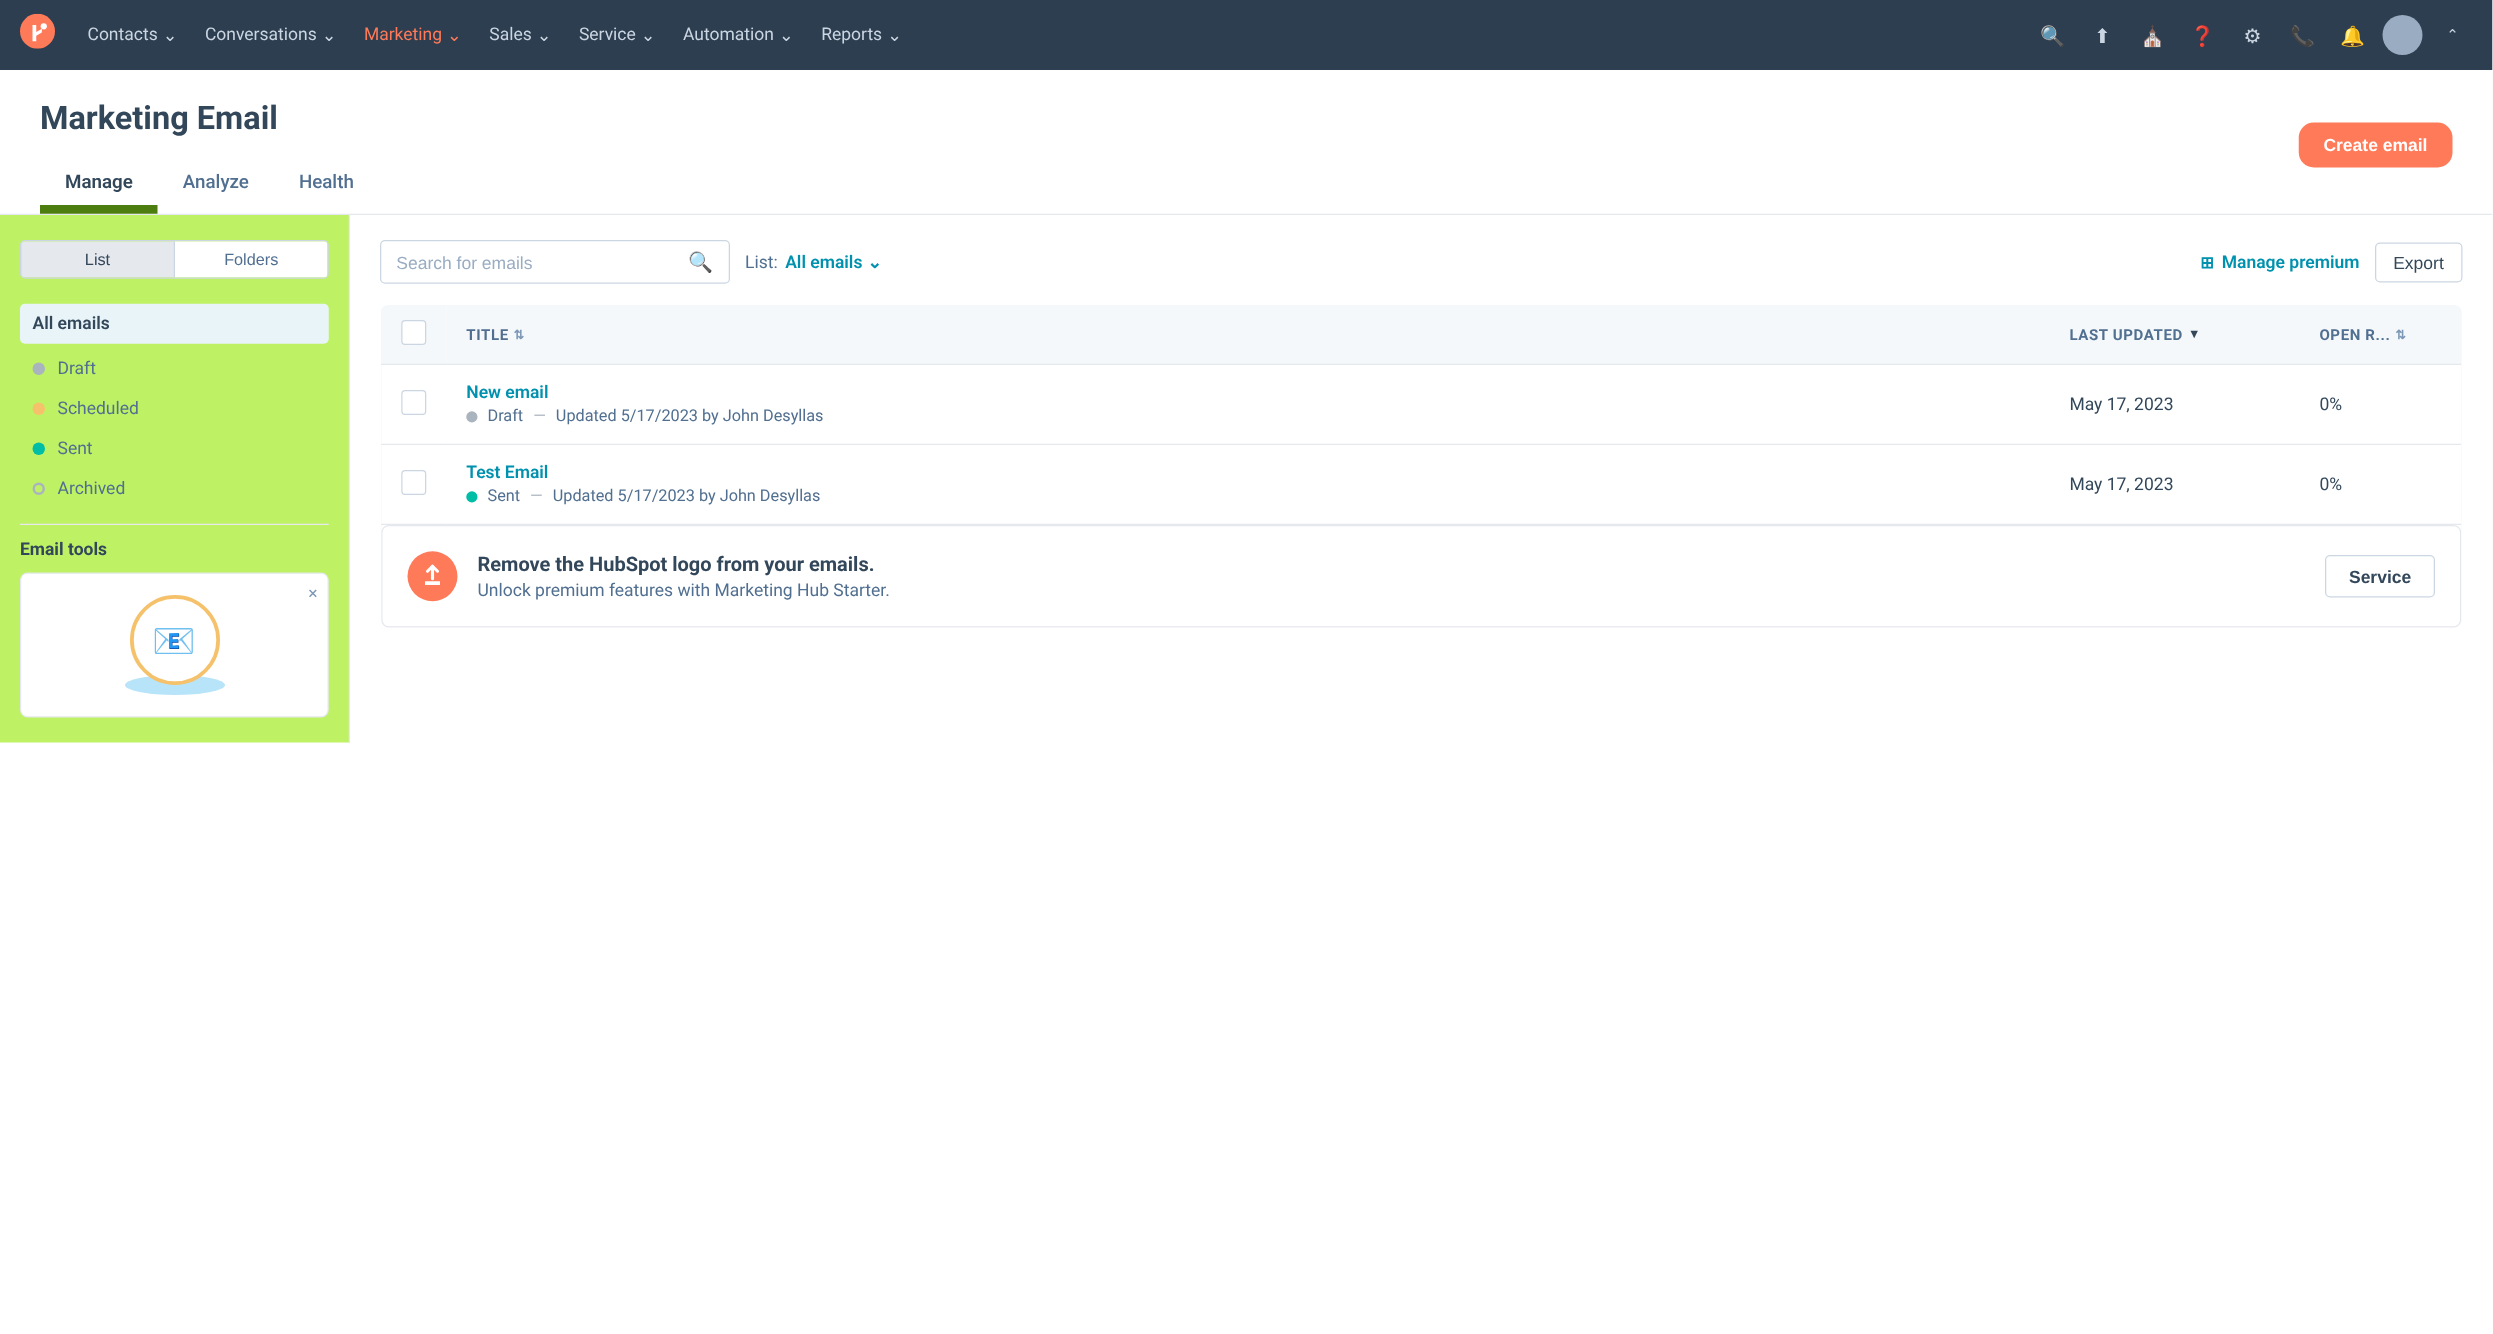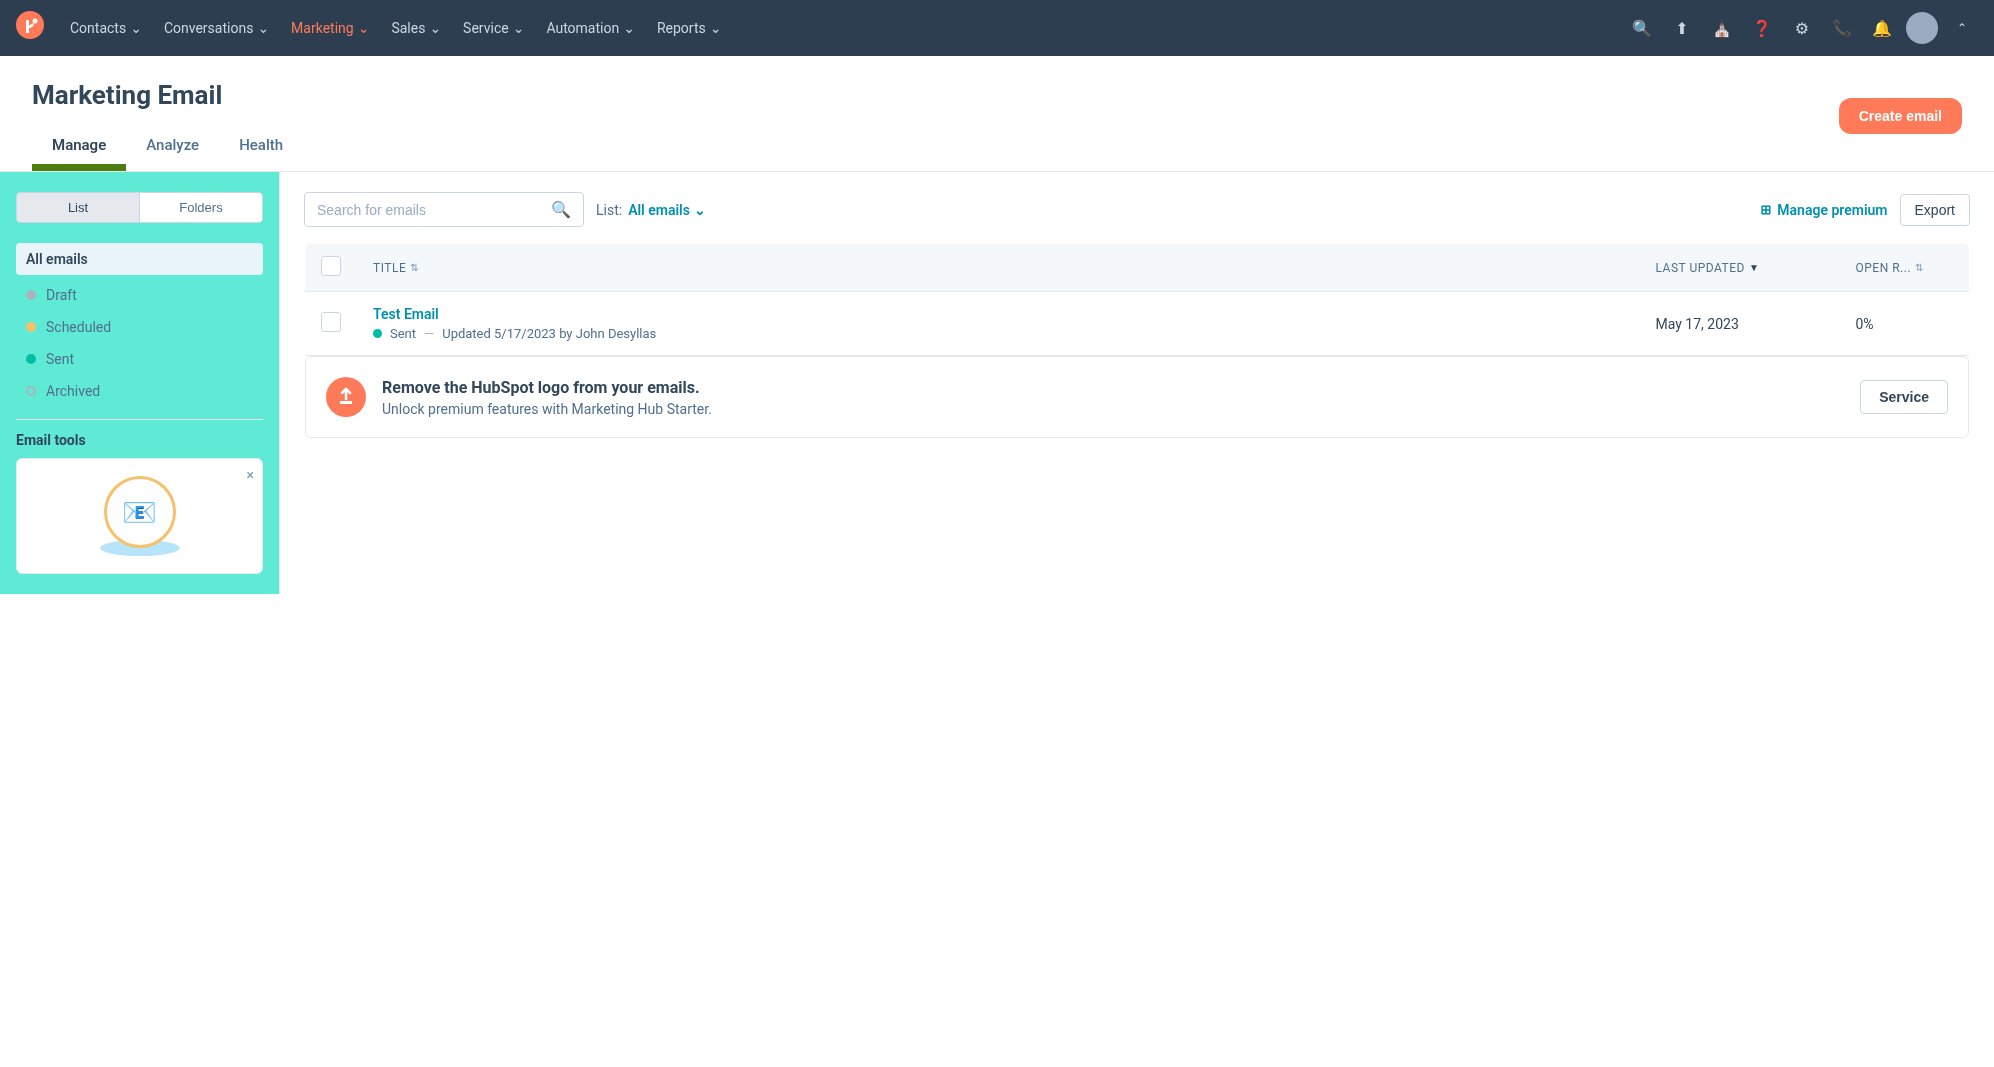--- a/index.html
+++ b/index.html
@@ -118,21 +118,21 @@
       display: flex;
       padding: 0;
     }
 
     
     .sidebar {
       width: 280px;
       min-width: 280px;
       padding: 20px 16px;
       border-right: 1px solid #e5e8ed;
-      background: #5eead4;
+      background: #bef264;
     }
     .view-toggle {
       display: flex;
       border: 1px solid #cbd6e2;
       border-radius: 4px;
       overflow: hidden;
       margin-bottom: 20px;
     }
     .view-toggle-btn {
       flex: 1;
@@ -320,21 +320,21 @@
       overflow: hidden;
     }
     .email-table thead tr {
       background: #f5f8fa;
       border-bottom: 1px solid #e5e8ed;
     }
     .email-table th {
       padding: 12px 16px;
       text-align: center;
       font-size: 12px;
-      font-weight: 400;
+      font-weight: 700;
       color: #516f90;
       text-transform: uppercase;
       letter-spacing: 0.5px;
     }
     .email-table td {
       padding: 14px 16px;
       border-bottom: 1px solid #e5e8ed;
       vertical-align: middle;
     }
     .email-table tr:last-child td { border-bottom: none; }
@@ -571,20 +571,36 @@
             <th class="th-open-rate">
               <div class="th-row">
                 <span>OPEN R...</span>
                 <span class="sort-icon">⇅</span>
               </div>
             </th>
           </tr>
         </thead>
         <tbody>
 
+          <tr>
+            <td>
+              <span class="checkbox-cell"></span>
+            </td>
+            <td>
+              <a class="email-name-link">New email</a>
+              <div class="email-meta">
+                <span class="meta-dot meta-dot-draft"></span>
+                <span>Draft</span>
+                <span class="meta-separator">—</span>
+                <span>Updated 5/17/2023 by John Desyllas</span>
+              </div>
+            </td>
+            <td class="last-updated-cell">May 17, 2023</td>
+            <td class="open-rate-cell">0%</td>
+          </tr>
 
           <tr>
             <td>
               <span class="checkbox-cell"></span>
             </td>
             <td>
               <a class="email-name-link">Test Email</a>
               <div class="email-meta">
                 <span class="meta-dot meta-dot-sent"></span>
                 <span>Sent</span>

